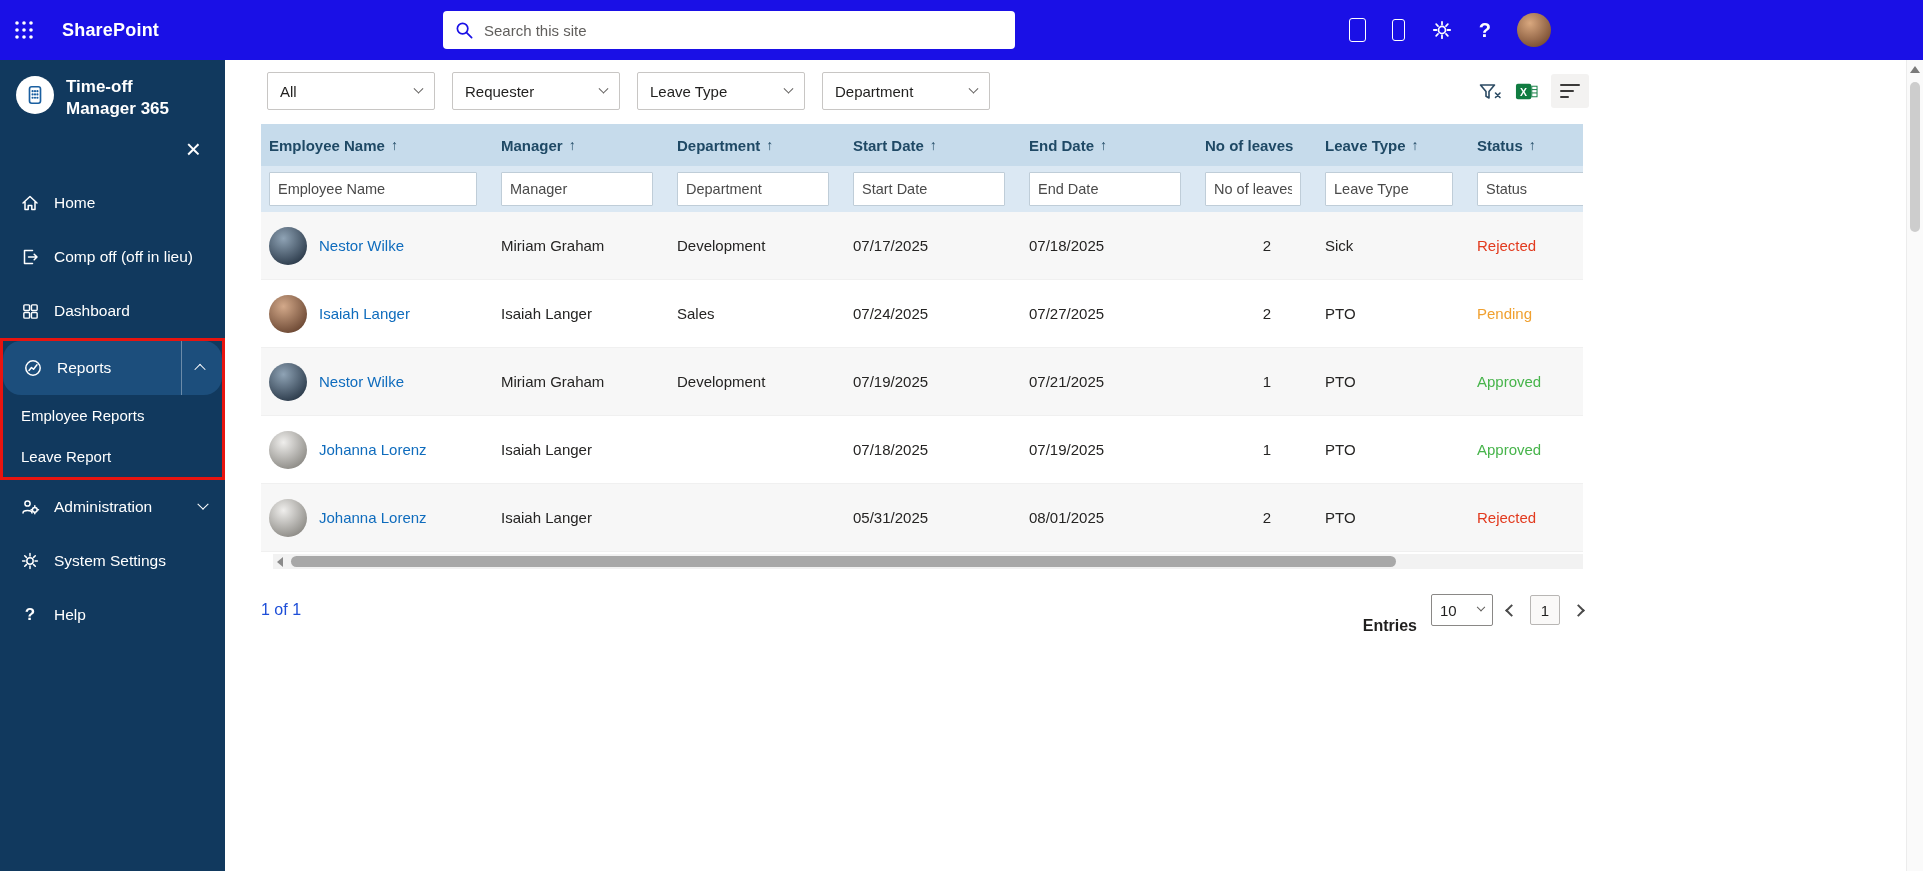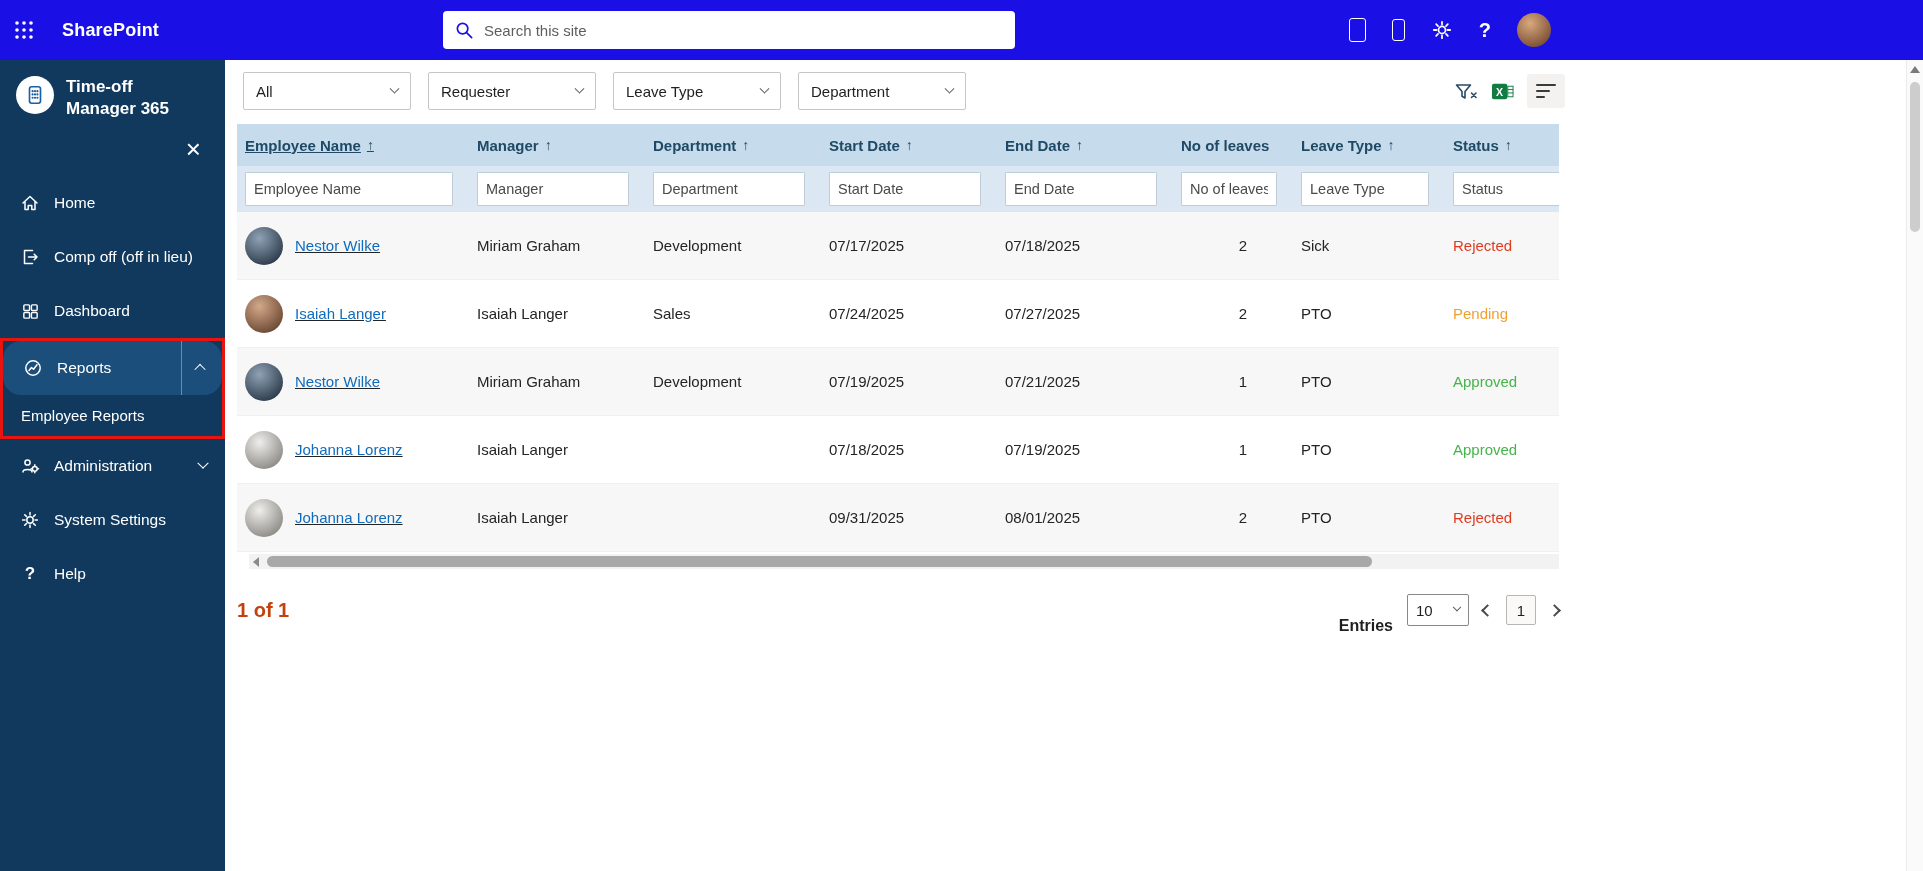--- a/index.html
+++ b/index.html
@@ -26,21 +26,21 @@
   .top-icons{ position:absolute; right:372px; top:0; height:60px;
               display:flex; align-items:center; gap:26px; }
   .dev-rect{ border:1.6px solid #fff; border-radius:3px; }
   .dev-tablet{ width:17px; height:24px; }
   .dev-phone{ width:13px; height:22px; }
   .top-help{ font-size:20px; font-weight:600; }
   .avatar-top{ width:34px; height:34px; border-radius:50%;
                background:radial-gradient(circle at 38% 30%, #d9a87f 0%, #7a4e33 80%); }
 
   
-  .layout{ display:flex; height:811px; }
+  .layout{ display:flex; height:811px;gap:24px; }
 
   
   .sidebar{ width:225px; background:var(--sidebar); color:#fff; flex-shrink:0; }
   .side-brand{ display:flex; gap:12px; padding:16px 14px 0 16px; align-items:flex-start; }
   .logo-circle{ width:38px; height:38px; background:#fff; border-radius:50%;
                 display:flex; align-items:center; justify-content:center; flex-shrink:0; }
   .app-title{ font-size:17px; font-weight:bold; line-height:1.3; width:120px; }
   .side-close{ height:34px; display:flex; justify-content:flex-end; align-items:center;
                padding-right:24px; margin-top:12px; }
   .close-x{ font-size:26px; color:#fff; background:none; border:none; cursor:pointer; line-height:1; }
@@ -84,21 +84,21 @@
   .th{ display:flex; align-items:center; gap:6px; padding-left:8px;
        font-size:15px; font-weight:bold; color:#1f4965; cursor:pointer; }
   .arrow{ font-size:14px; font-weight:normal; color:#1f4965; }
   .tfilters{ display:flex; align-items:center; background:#dbe8f3; height:46px; }
   .tf{ padding-left:8px; }
   .tf input{ width:calc(100% - 16px); height:34px; border:1px solid #bfcdd8; border-radius:1px;
              font-size:14.5px; padding:0 8px; color:#201f1e; outline:none;
              font-family:"Liberation Sans", sans-serif; background:#fff; }
   .tf input::placeholder{ color:#4a4a4a; }
   .tf.c7 input{ width:130px; }
-  .c0{ width:232px;text-decoration:underline; } .c1{ width:176px; } .c2{ width:176px; } .c3{ width:176px; }
+  .c0{ width:232px; } .c1{ width:176px; } .c2{ width:176px; } .c3{ width:176px; }
   .c4{ width:176px; } .c5{ width:120px; } .c6{ width:152px; } .c7{ width:112px; }
   .trow{ display:flex; align-items:center; height:68px; font-size:15px; color:#252423;
          background:#fff; border-bottom:1px solid #f0f0f0; }
   .trow.alt{ background:#f7f7f7; }
   .td{ padding-left:8px; overflow:hidden; white-space:nowrap; }
   .td.num{ display:flex; justify-content:flex-end; padding-right:46px; }
   .namecell{ display:flex; align-items:center; gap:12px; }
   .row-avatar{ width:38px; height:38px; border-radius:50%; flex-shrink:0; }
   .namelink{ color:var(--link); cursor:pointer; text-decoration:none; }
 
@@ -112,21 +112,21 @@
              border-right:6px solid #8a8a8a; }
   .vscroll{ position:absolute; right:0; top:60px; bottom:0; width:17px; background:#fafafa;
             border-left:1px solid #ececec; }
   .tri-up{ position:absolute; top:6px; left:3px; border-left:5px solid transparent;
            border-right:5px solid transparent; border-bottom:7px solid #7a7a7a; }
   .vthumb{ position:absolute; top:22px; left:3px; width:10px; height:150px;
            background:#cdcdcd; border-radius:5px; cursor:pointer; }
 
   
   .tfooter{ width:1322px; margin:16px 0 0 12px; display:flex; align-items:center; }
-  .pageinfo{ font-size:20px; color:#c2410c;font-weight:bold; }
+  .pageinfo{ font-size:16px; color:#1d4ed8; }
   .foot-right{ margin-left:auto; display:flex; align-items:center; gap:14px; }
   .entries-label{ font-size:16px; color:#201f1e; font-weight:600;margin-top:32px; }
   .entries-select{ width:62px; height:32px; border:1px solid #8a8886; border-radius:2px;
                    display:flex; align-items:center; padding:0 8px; font-size:15px;
                    color:#201f1e; cursor:pointer; background:#fff; }
   .entries-select .dchev{ margin-left:auto; width:6px; height:6px;
                           border-right:1.5px solid #605e5c; border-bottom:1.5px solid #605e5c;
                           transform:rotate(45deg) translate(-2px,-2px); }
   .pg-chev{ width:9px; height:9px; border-right:2px solid #4a4a4a; border-bottom:2px solid #4a4a4a;
             cursor:pointer; }
@@ -245,20 +245,23 @@
             </svg>
           </span>
           <span>Reports</span>
           <span class="chev-wrap">
             <span class="chev up"></span>
           </span>
         </div>
         <div class="subitem">
           <span>Employee Reports</span>
         </div>
+        <div class="subitem">
+          <span>Leave Report</span>
+        </div>
       </div>
 
       <div class="nav-item">
         <span class="ico">
           <svg width="20" height="20" viewBox="0 0 20 20" fill="none" stroke="#fff" stroke-width="1.5" stroke-linecap="round" stroke-linejoin="round">
             <circle cx="7.5" cy="6.5" r="2.6"></circle>
             <path d="M3 16 C3 12.6 12 12.6 12 16"></path>
             <circle cx="14.8" cy="12.8" r="2.4"></circle>
             <path d="M14.8 9.6 V8.8 M14.8 16 V16.8 M11.9 12.8 H11.1 M17.7 12.8 H18.5"></path>
           </svg>
@@ -432,21 +435,21 @@
     <div class="td c7" style="color: rgb(71, 180, 75);">Approved</div>
   </div>
 
   <div class="trow alt">
     <div class="td c0 namecell">
       <span class="row-avatar" style="background: radial-gradient(circle at 38% 30%, rgb(239, 238, 236) 0%, rgb(143, 141, 136) 78%);"></span>
       <a class="namelink">Johanna Lorenz</a>
     </div>
     <div class="td c1">Isaiah Langer</div>
     <div class="td c2"></div>
-    <div class="td c3">09/31/2025</div>
+    <div class="td c3">05/31/2025</div>
     <div class="td c4">08/01/2025</div>
     <div class="td c5 num">2</div>
     <div class="td c6">PTO</div>
     <div class="td c7" style="color: rgb(226, 58, 30);">Rejected</div>
   </div>
 </div>
 
       <div class="hscroll">
         <span class="tri tri-left"></span>
         <span class="hthumb"></span>

